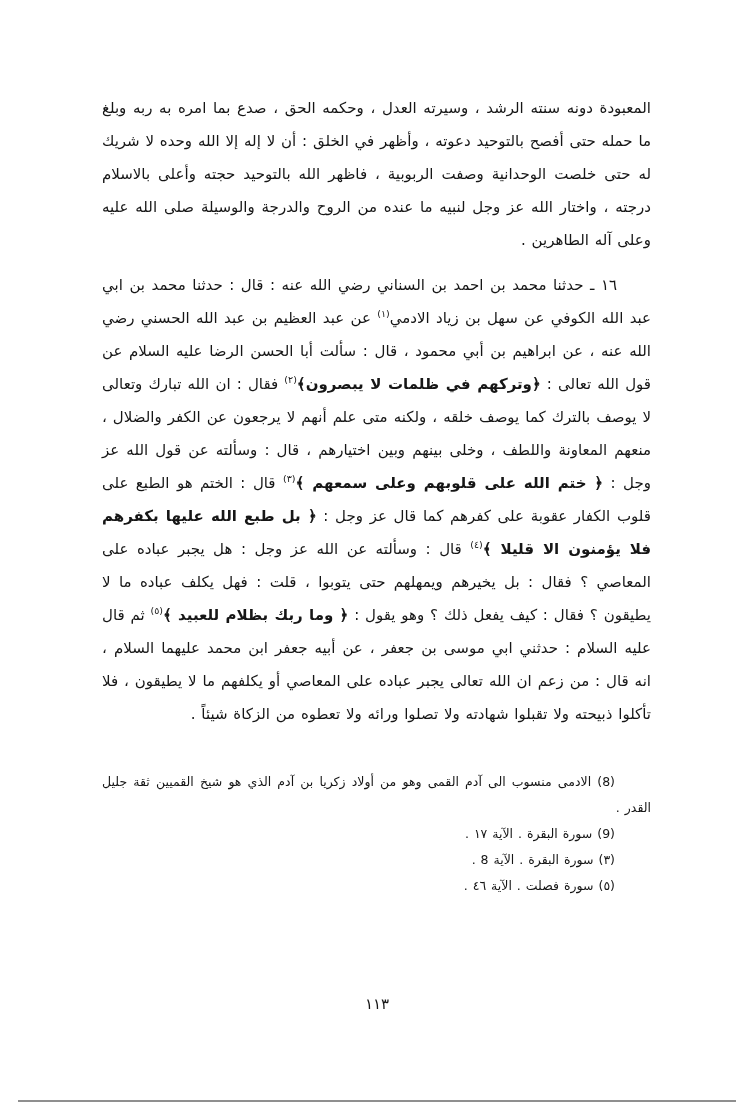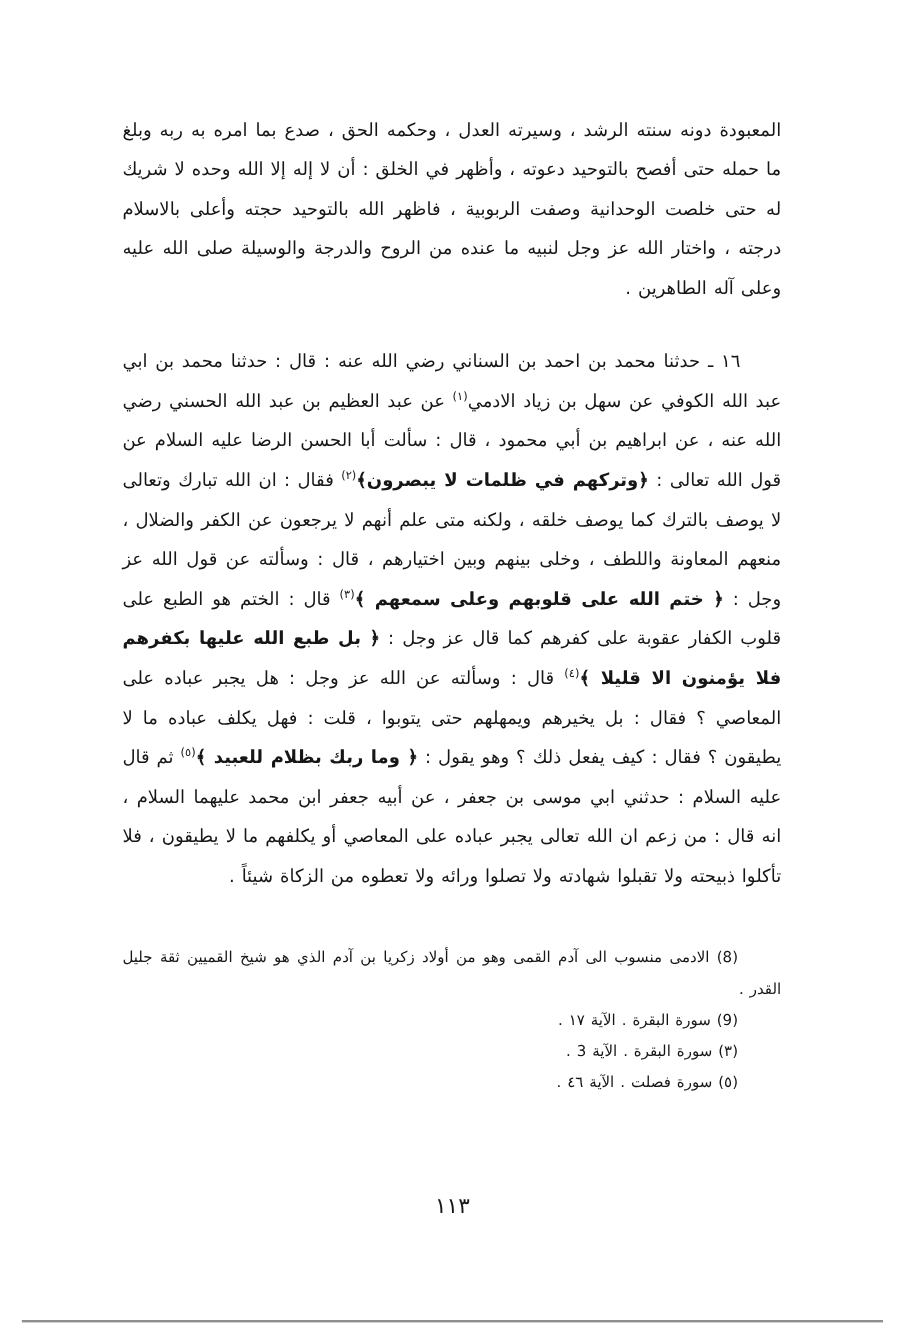--- a/index.html
+++ b/index.html
@@ -21,42 +21,42 @@
     left: 84px;
     direction: rtl;
   }
   .body-para {
     font-size: 15px;
     line-height: 33px;
     text-align: justify;
     word-spacing: 1px;
   }
   .body-para.indent { text-indent: 34px; }
-  .body-para + .body-para { margin-top: 28px; }
+  .body-para + .body-para { margin-top: 12px; }
   .bold { font-weight: bold; }
   .fnref {
     font-size: 9.5px;
     vertical-align: super;
     line-height: 0;
   }
   .footnotes { margin-top: 38px; }
   .footnote {
     font-size: 12.5px;
     line-height: 26px;
     text-align: justify;
     text-indent: 36px;
     word-spacing: 1px;
   }
   .page-number {
     position: absolute;
     top: 995px;
     left: 0;
     right: 0;
     text-align: center;
-    font-size: 18px;
+    font-size: 15px;
     direction: rtl;
     letter-spacing: 1px;
   }
   .scan-line {
     position: absolute;
     left: 0;
     right: 0;
     top: 1100px;
     height: 2px;
     background: #8f8f8f;
@@ -67,19 +67,19 @@
 
 <div class="page">
   <div class="content">
     <div>
         <p class="body-para"><span>المعبودة دونه سنته الرشد ، وسيرته العدل ، وحكمه الحق ، صدع بما امره به ربه وبلغ ما حمله حتى أفصح بالتوحيد دعوته ، وأظهر في الخلق : أن لا إله إلا الله وحده لا شريك له حتى خلصت الوحدانية وصفت الربوبية ، فاظهر الله بالتوحيد حجته وأعلى بالاسلام درجته ، واختار الله عز وجل لنبيه ما عنده من الروح والدرجة والوسيلة صلى الله عليه وعلى آله الطاهرين .</span></p>
         <p class="body-para indent"><span>١٦ ـ حدثنا محمد بن احمد بن السناني رضي الله عنه : قال : حدثنا محمد بن ابي عبد الله الكوفي عن سهل بن زياد الادمي</span><span class="fnref">(١)</span><span> عن عبد العظيم بن عبد الله الحسني رضي الله عنه ، عن ابراهيم بن أبي محمود ، قال : سألت أبا الحسن الرضا عليه السلام عن قول الله تعالى : </span><span class="bold">﴿وتركهم في ظلمات لا يبصرون﴾</span><span class="fnref">(٢)</span><span> فقال : ان الله تبارك وتعالى لا يوصف بالترك كما يوصف خلقه ، ولكنه متى علم أنهم لا يرجعون عن الكفر والضلال ، منعهم المعاونة واللطف ، وخلى بينهم وبين اختيارهم ، قال : وسألته عن قول الله عز وجل : </span><span class="bold">﴿ ختم الله على قلوبهم وعلى سمعهم ﴾</span><span class="fnref">(٣)</span><span> قال : الختم هو الطبع على قلوب الكفار عقوبة على كفرهم كما قال عز وجل : </span><span class="bold">﴿ بل طبع الله عليها بكفرهم فلا يؤمنون الا قليلا ﴾</span><span class="fnref">(٤)</span><span> قال : وسألته عن الله عز وجل : هل يجبر عباده على المعاصي ؟ فقال : بل يخيرهم ويمهلهم حتى يتوبوا ، قلت : فهل يكلف عباده ما لا يطيقون ؟ فقال : كيف يفعل ذلك ؟ وهو يقول : </span><span class="bold">﴿ وما ربك بظلام للعبيد ﴾</span><span class="fnref">(٥)</span><span> ثم قال عليه السلام : حدثني ابي موسى بن جعفر ، عن أبيه جعفر ابن محمد عليهما السلام ، انه قال : من زعم ان الله تعالى يجبر عباده على المعاصي أو يكلفهم ما لا يطيقون ، فلا تأكلوا ذبيحته ولا تقبلوا شهادته ولا تصلوا ورائه ولا تعطوه من الزكاة شيئاً .</span></p>
       </div>
     <div class="footnotes">
         <p class="footnote"><span>(8) الادمى منسوب الى آدم القمى وهو من أولاد زكريا بن آدم الذي هو شيخ القميين ثقة جليل القدر .</span></p>
         <p class="footnote"><span>(9) سورة البقرة . الآية ١٧ .</span></p>
-        <p class="footnote"><span>(٣) سورة البقرة . الآية 3 .</span></p>
+        <p class="footnote"><span>(٣) سورة البقرة . الآية 8 .</span></p>
         <p class="footnote"><span>(٥) سورة فصلت . الآية ٤٦ .</span></p>
       </div>
   </div>
   <div class="page-number">١١٣</div>
   <div class="scan-line"></div>
 </div>
 
 </body></html>

